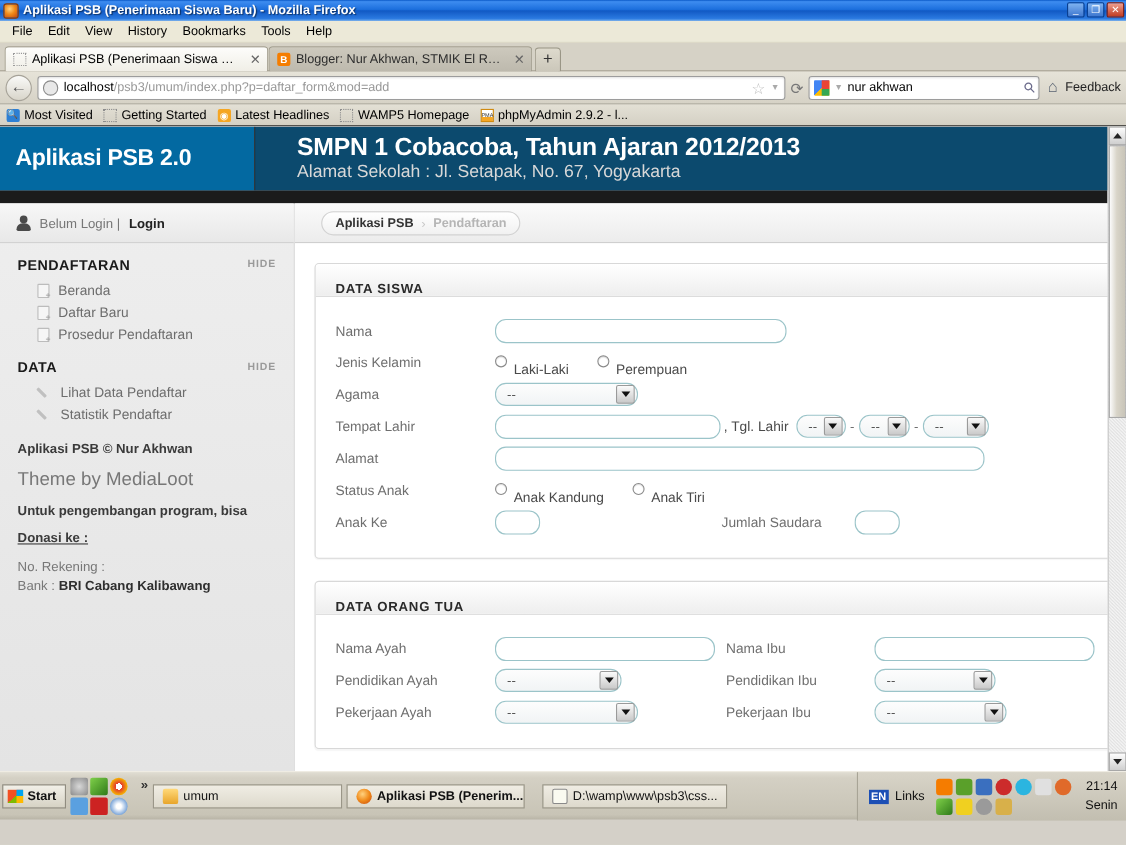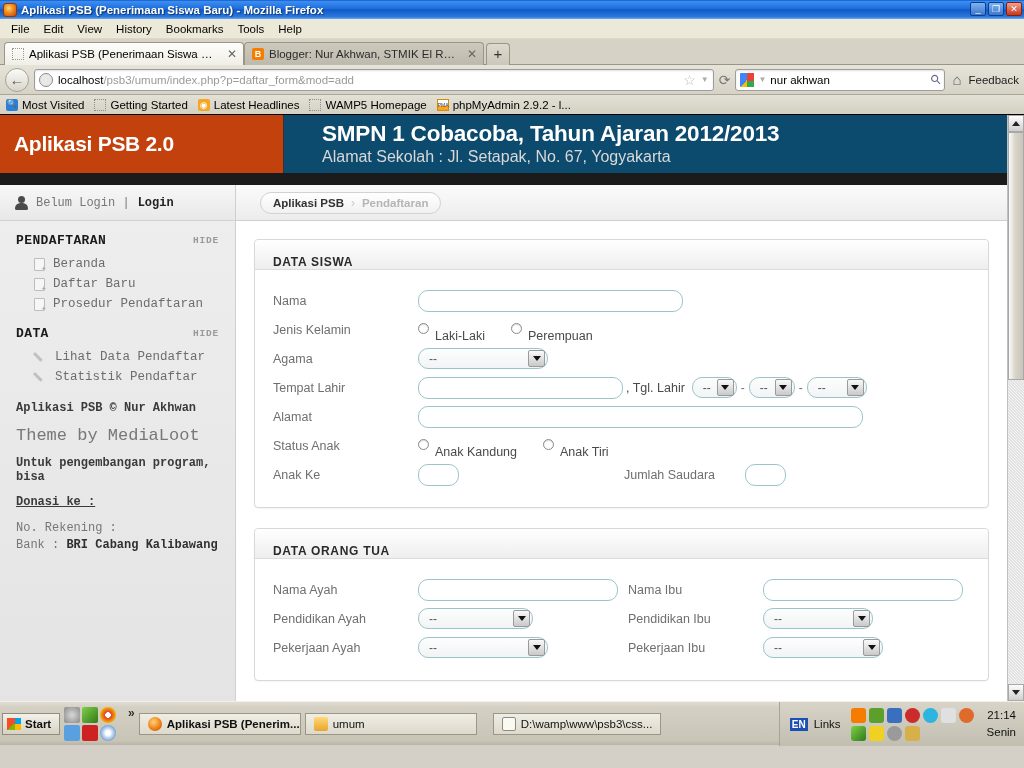--- a/index.html
+++ b/index.html
@@ -166,22 +166,22 @@
   .page {
     position: absolute; left: 0; top: 0;
     width: 1007px; height: 586px;
     background: #fff;
     overflow: hidden;
   }
 
   
   .site-header { height: 58px; display: flex; background: #1b1b1b; }
   .brand {
-    width: 284px; flex: none;
-    background: #c2410c;
+    width: 232px; flex: none;
+    background: #0369a1;
     display: flex; align-items: center;
     padding-left: 14px;
     border-right: 1px solid #333;
   }
   .brand-text {
     color: #fff; font-size: 21px; font-weight: bold;
     letter-spacing: -0.3px;
   }
   .school {
     flex: 1; padding: 6px 0 0 38px;
@@ -190,24 +190,23 @@
   .school-name {
     color: #fff; font-size: 22.5px; font-weight: bold; letter-spacing: -0.2px;
     line-height: 26px;
   }
   .school-addr { color: #d8d8d8; font-size: 16px; margin-top: 1px; }
   .header-rule { height: 12px; background: #1b1b1b; }
 
   
   .site-body { display: flex; height: 516px; }
   .sidebar {
-    width: 236px; flex: none;
+    width: 268px; flex: none;
     background: linear-gradient(to bottom,#eeeeee,#e4e4e4);
     border-right: 1px solid #cfcfcf;
-    font-family: Liberation Mono, monospace;
   }
   .loginbar {
     height: 36px;
     background: linear-gradient(to bottom,#f7f7f7,#e8e8e8);
     border-bottom: 1px solid #d2d2d2;
     display: flex; align-items: center; padding-left: 14px; gap: 8px;
   }
   .person {
     width: 14px; height: 14px; position: relative; flex:none;
   }
@@ -721,27 +720,27 @@
   <div class="quicklaunch">
     <div class="qlicon" style="background:radial-gradient(circle,#d8d8d8,#8a8a8a)"></div>
     <div class="qlicon" style="background:linear-gradient(135deg,#7fd04a,#2f7a18)"></div>
     <div class="qlicon" style="background:radial-gradient(circle,#fff 25%,#e33b2e 26%,#f5b400 70%,#35a853 100%);border-radius:50%"></div>
     <div class="qlicon" style="background:#5aa0e0"></div>
     <div class="qlicon" style="background:#cc2222"></div>
     <div class="qlicon" style="background:radial-gradient(circle,#fff 20%,#2b6fc2 100%);border-radius:50%"></div>
   </div>
   <div class="chev">»</div>
 
+  <div class="taskbtn b2">
+    <div class="tbico" style="background:linear-gradient(to bottom,#ffd97a,#e8a52a)"></div>
+    <span>umum</span>
+  </div>
   <div class="taskbtn b1">
     <div class="tbico" style="background:radial-gradient(circle at 40% 35%,#ffd27f,#f08a1a 50%,#c1440e);border-radius:50%"></div>
     <span>Aplikasi PSB (Penerim...</span>
-  </div>
-  <div class="taskbtn b2">
-    <div class="tbico" style="background:linear-gradient(to bottom,#ffd97a,#e8a52a)"></div>
-    <span>umum</span>
   </div>
   <div class="taskbtn b3">
     <div class="tbico" style="background:#fafaf0;border:1px solid #8a8a8a"></div>
     <span>D:\wamp\www\psb3\css...</span>
   </div>
 
   <div class="tray">
     <span class="enbox">EN</span>
     <span class="linkslbl">Links</span>
     <div class="trayicons">

